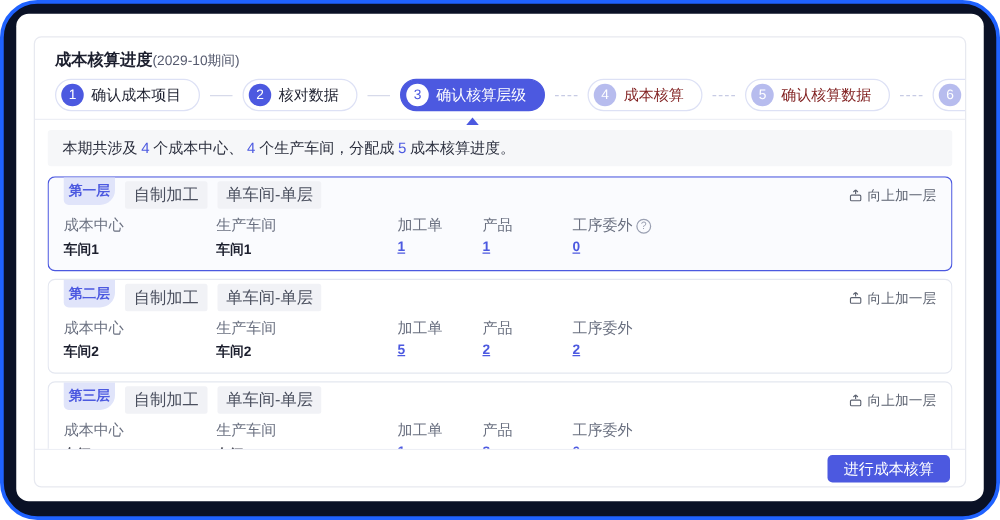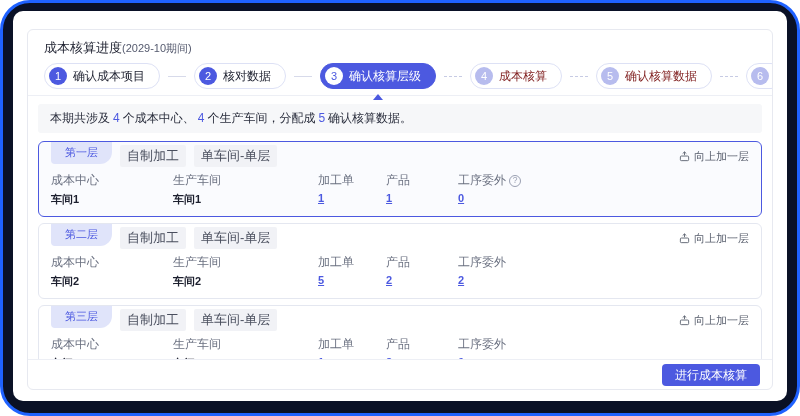--- a/index.html
+++ b/index.html
@@ -8,21 +8,21 @@
     --indigo:#4c59e0; --indigo-soft:#b7bcee; --pill-border:#dde1f5;
     --txt:#1c1f2e; --gray:#6a7080; --line:#edeff5; --card-border:#e4e7f0;
   }
   .frame{ position:absolute; inset:0; background:#0a1126; border:3px solid #1f62ff; border-radius:30px; }
   .window{ position:absolute; left:10px; top:8px; right:10px; bottom:12px; background:#ffffff; border-radius:10px; }
   .panel{ position:absolute; left:14px; right:14px; top:18px; bottom:11px; border:1px solid #e7e9f0; border-radius:6px; display:flex; flex-direction:column; background:#fff; overflow:hidden; }
 
   
   .panel-header{ padding:9px 16px 6px; border-bottom:1px solid var(--line); }
   .title-row{ font-size:13px; color:var(--txt); }
-  .title-row b{ font-weight:400; }
+  .title-row b{ font-weight:700; }
   .title-period{ font-size:11px; color:#555a6e; }
   .stepper{ display:flex; align-items:center; margin-top:6px; }
   .step{ position:relative; display:flex; align-items:center; gap:6px; border:1px solid var(--pill-border); background:#fff; border-radius:999px; padding:3px 14px 3px 4px; height:26px; white-space:nowrap; }
   .step-num{ width:18px; height:18px; border-radius:50%; display:flex; align-items:center; justify-content:center; color:#fff; font-size:11px; background:var(--indigo); flex:none; }
   .step-label{ font-size:12px; color:var(--txt); }
   .step.todo .step-num{ background:var(--indigo-soft); }
   .step.todo .step-label{ color:#7f1d1d; }
   .step.active{ background:var(--indigo); border-color:var(--indigo); }
   .step.active .step-num{ background:#fff; color:var(--indigo); }
   .step.active .step-label{ color:#fff; }
@@ -32,21 +32,21 @@
 
   
   .content{ flex:1; display:flex; gap:8px; padding:8px 10px 0; overflow:hidden; }
   .left-col{ flex:1; display:flex; flex-direction:column; overflow:hidden; }
   .summary-bar{ background:#f6f7f9; border-radius:3px; padding:6px 12px; font-size:12px; color:#2a2e3d; margin-bottom:8px; flex:none; }
   .summary-bar .num{ color:var(--indigo); margin:0 3px; }
   .cards{ display:flex; flex-direction:column; gap:6px; overflow:hidden; flex:1; }
   .card{ position:relative; border:1px solid var(--card-border); border-radius:6px; padding:0 12px 9px; min-height:64px; flex:none; background:#fff; }
   .card.selected{ border-color:var(--indigo); background:#fafbfe; }
   .tag-row{ display:flex; gap:8px; align-items:flex-start; }
-  .layer-tag{ background:#e0e4fa; color:var(--indigo); font-size:11px; font-weight:400; padding:3px 14px 4px; border-radius:0 0 12px 4px; }
+  .layer-tag{ background:#e0e4fa; color:var(--indigo); font-size:11px; font-weight:700; padding:3px 4px 4px; border-radius:0 0 12px 4px; }
   .mini-tag{ background:#f1f2f6; color:#4a4f5e; font-size:13px; padding:2px 7px; border-radius:2px; margin-top:3px; }
   .card-action{ position:absolute; right:12px; top:7px; display:flex; align-items:center; gap:4px; font-size:11px; color:#5c6270; cursor:pointer; }
   .cols{ display:flex; margin-top:5px; }
   .col{ flex:none; }
   .col.c1{ width:122px; } .col.c2{ width:145px; } .col.c3{ width:68px; } .col.c4{ width:72px; } .col.c5{ flex:1; }
   .col-label{ font-size:12px; color:var(--gray); display:flex; align-items:center; gap:3px; }
   .col-value{ font-size:11px; font-weight:700; color:var(--txt); margin-top:3px; }
   .col-value.link{ color:var(--indigo); text-decoration:underline; cursor:pointer; }
   .help-icon{ width:12px; height:12px; border:1px solid #9aa0b2; border-radius:50%; color:#9aa0b2; font-size:8.5px; display:inline-flex; align-items:center; justify-content:center; line-height:1; }
 
@@ -101,21 +101,21 @@
             <span class="step-num">6</span>
 
           </div>
         </div>
       </div>
 
       <div class="content">
         <div class="left-col">
 
           <div class="summary-bar">
-            <span>本期共涉及</span><span class="num">4</span><span>个成本中心、</span><span class="num">4</span><span>个生产车间，分配成</span><span class="num">5</span><span>确认核算数据。</span>
+            <span>本期共涉及</span><span class="num">4</span><span>个成本中心、</span><span class="num">4</span><span>个生产车间，分配成</span><span class="num">5</span><span>成本核算进度。</span>
           </div>
 
           <div class="cards">
 
             <div class="card selected">
               <div class="tag-row">
                 <span class="layer-tag">第一层</span>
                 <span class="mini-tag">自制加工</span>
                 <span class="mini-tag">单车间-单层</span>
               </div>

